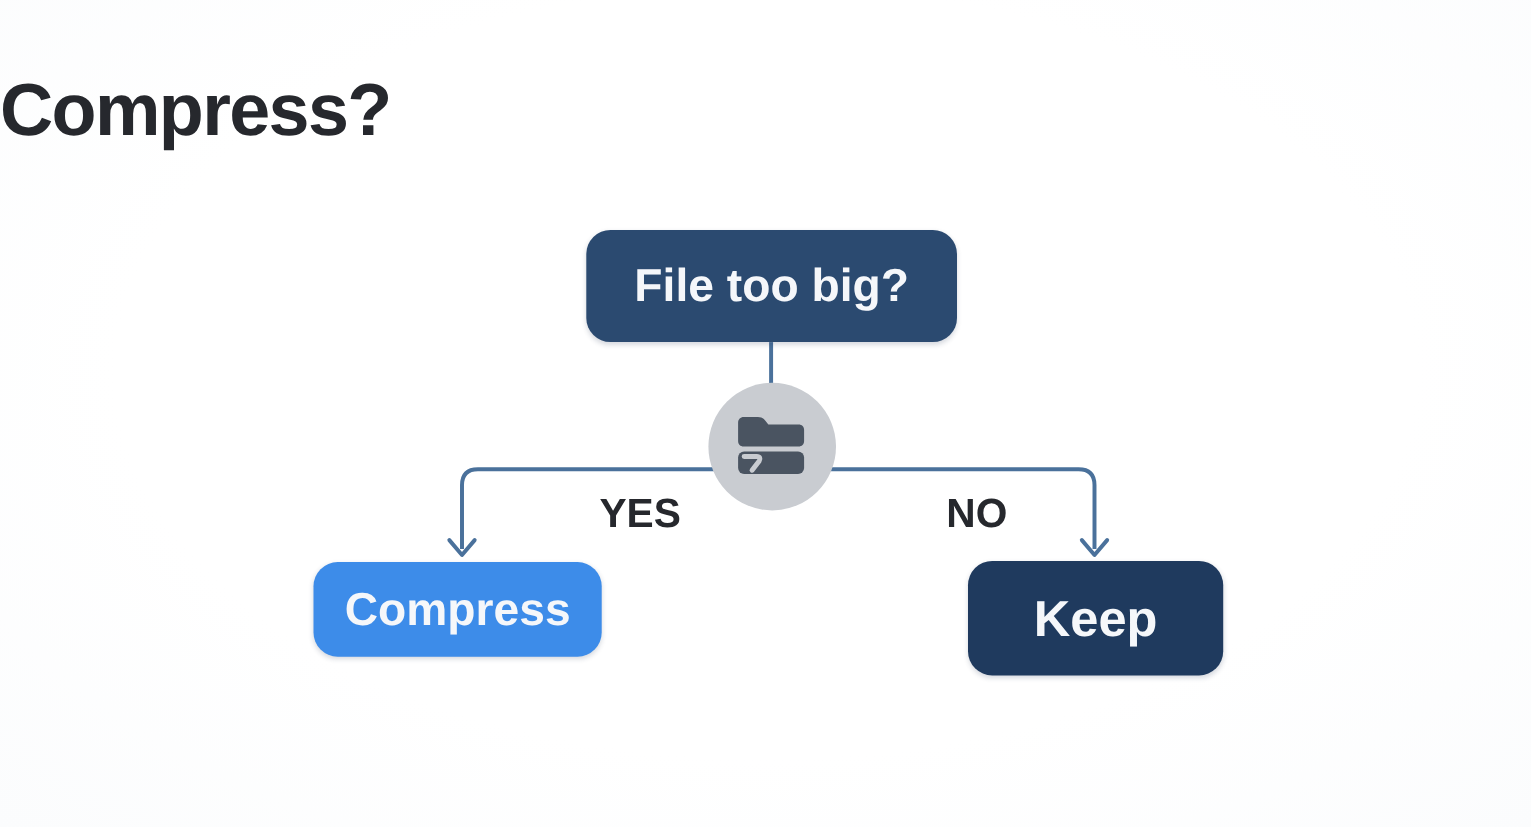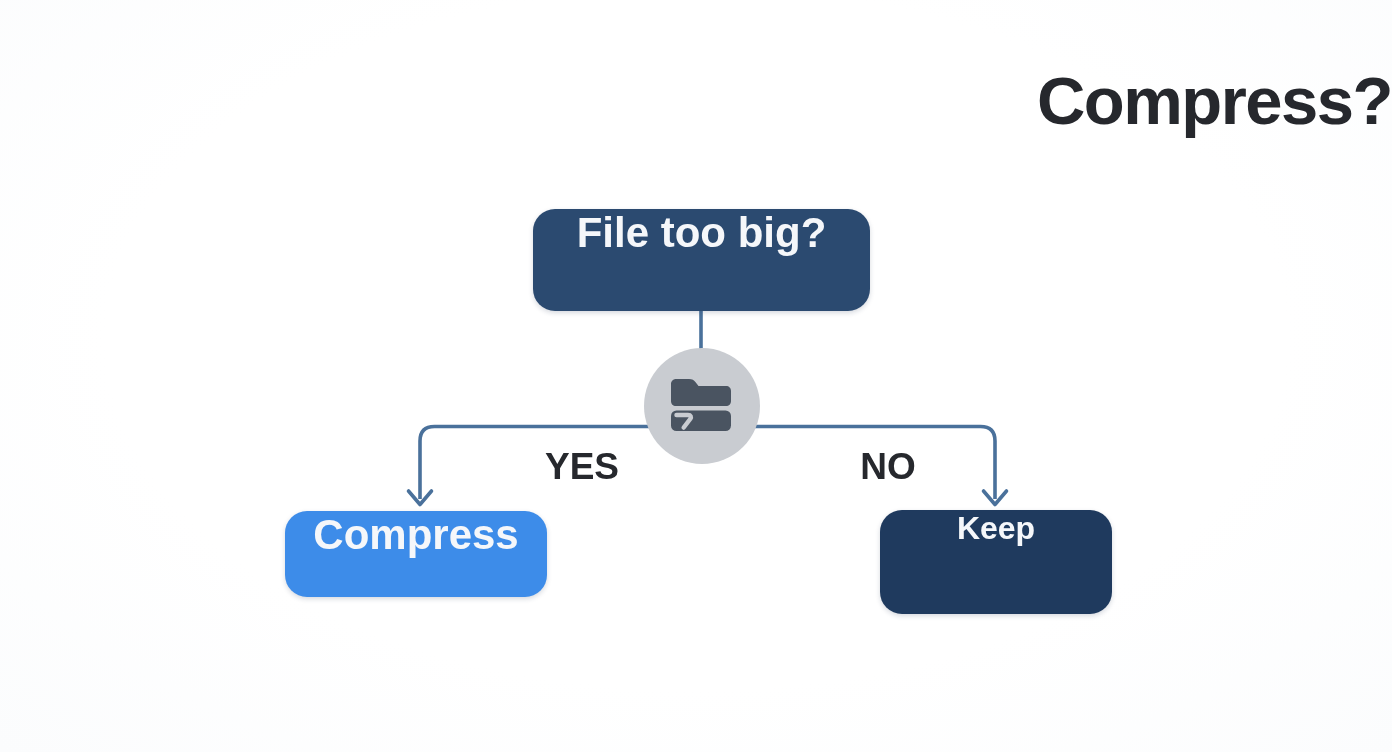--- a/index.html
+++ b/index.html
@@ -14,21 +14,21 @@
     overflow: hidden;
     background: radial-gradient(ellipse at 50% 45%, #ffffff 60%, #fbfcfd 100%);
     font-family: "Liberation Sans", sans-serif;
   }
   .title {
     position: absolute;
     top: 62px;
     left: 0;
     width: 100%;
     margin: 0;
-    text-align: right;
+    text-align: left;
     font-size: 67px;
     font-weight: 700;
     letter-spacing: -1.5px;
     color: var(--text-dark, #26282d);
   }
   .connectors {
     position: absolute;
     top: 0;
     left: 0;
     width: 1392px;
@@ -40,20 +40,21 @@
     stroke: var(--connector, #4a719b);
     stroke-width: 3.6;
   }
   .connectors path.arrowhead {
     stroke-linecap: round;
     stroke-linejoin: round;
   }
   .node {
     position: absolute;
     display: flex;
+    align-items: center;
     justify-content: center;
     border-radius: 22px;
     color: var(--node-text, #f5f7fa);
     font-weight: 700;
     z-index: 2;
     box-shadow: 0 2px 5px rgba(25, 45, 75, 0.18);
   }
   .node.decision {
     left: 533px;
     top: 209px;
@@ -68,21 +69,21 @@
     width: 262px;
     height: 86px;
     font-size: 42px;
     background: var(--accent-blue, #3d8ce9);
   }
   .node.keep {
     left: 880px;
     top: 510px;
     width: 232px;
     height: 104px;
-    font-size: 32px;
+    font-size: 46px;
     background: var(--navy-dark, #1f3a5e);
   }
   .circle-badge {
     position: absolute;
     left: 644px;
     top: 348px;
     width: 116px;
     height: 116px;
     border-radius: 50%;
     background: var(--circle-bg, #c9ccd1);

